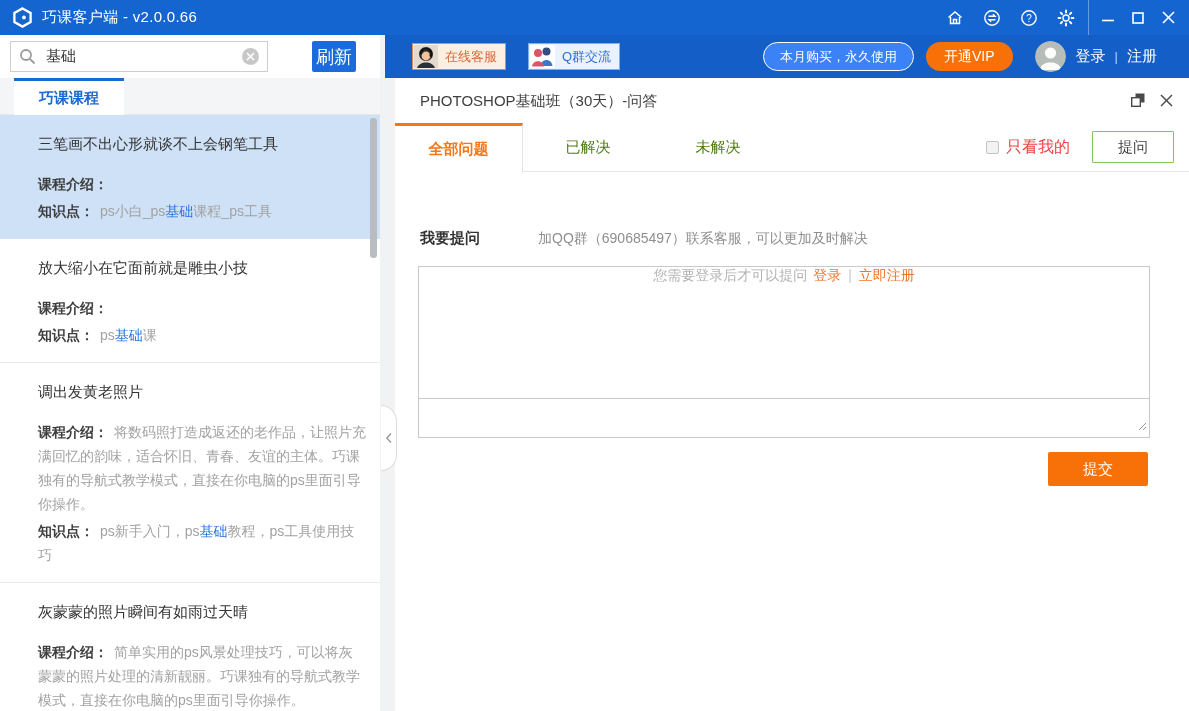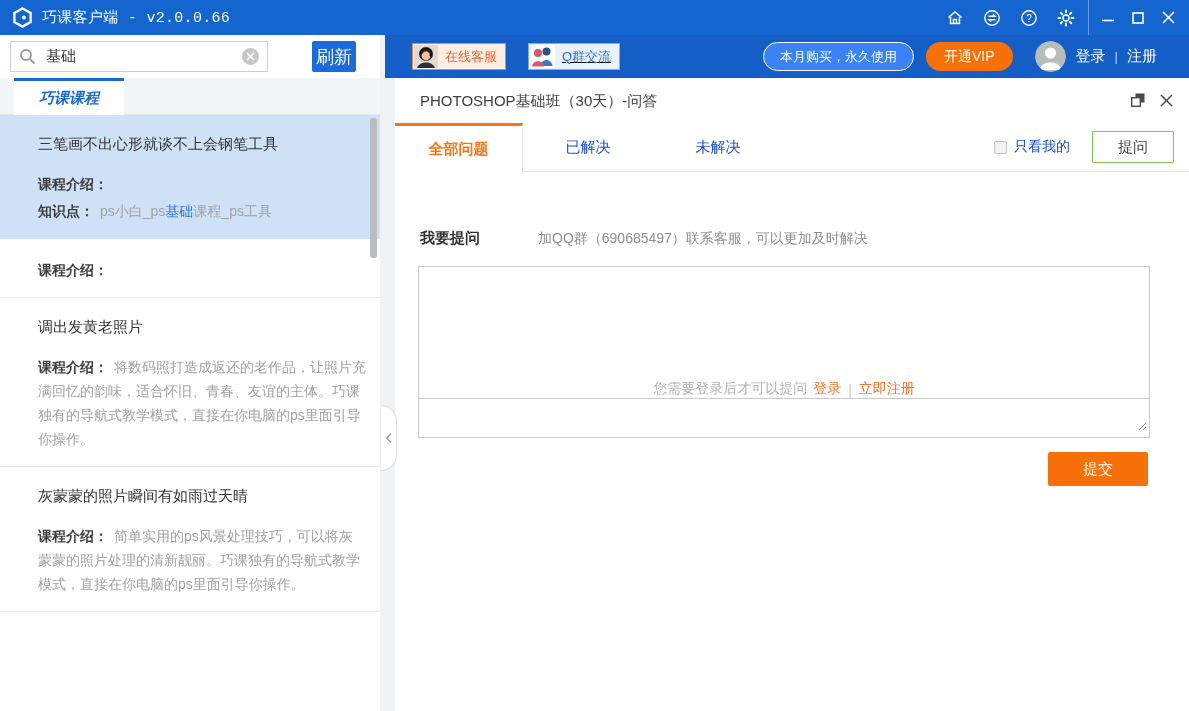--- a/index.html
+++ b/index.html
@@ -2,80 +2,80 @@
 <html><head>
 <meta charset="utf-8">
 <style>
   html,body{margin:0;padding:0;background:#d8d8d8;}
   *{box-sizing:border-box;font-family:"Liberation Sans","DejaVu Sans",sans-serif;}
   #app{position:relative;width:1189px;height:711px;background:#fff;overflow:hidden;}
 
   
   .titlebar{position:absolute;left:0;top:0;width:1189px;height:35px;background:#1565d0;display:flex;align-items:center;z-index:10;}
   .logo{margin-left:12px;display:flex;align-items:center;}
-  .app-title{color:#fff;font-size:15px;margin-left:9px;letter-spacing:.3px;font-family:Liberation Mono, monospace;}
+  .app-title{color:#fff;font-size:15px;margin-left:9px;letter-spacing:.3px;}
   .tb-right{position:absolute;right:0;top:0;height:35px;display:flex;align-items:center;}
   .tb-btn{width:37px;height:35px;display:flex;align-items:center;justify-content:center;cursor:default;}
   .tb-sep{width:1px;height:35px;background:rgba(255,255,255,.35);margin:0 4px;}
   .win-btn{width:30px;height:35px;display:flex;align-items:center;justify-content:center;}
   .win-btn:last-child{margin-right:6px;}
 
   
   .sidebar{position:absolute;left:0;top:35px;width:304px;height:676px;background:#fff;}
   .search-row{position:absolute;left:0;top:0;width:380px;height:43px;background:#fff;}
   .search-box{position:absolute;left:10px;top:6px;width:258px;height:31px;border:1px solid #cdcdcd;background:#fff;display:flex;align-items:center;}
   .search-box input{border:0;outline:none;flex:1;font-size:15px;color:#333;margin-left:8px;min-width:0;background:transparent;}
   .search-icon{margin-left:8px;display:flex;}
   .clear-icon{margin-right:8px;width:17px;height:17px;border-radius:50%;background:#c7c7c7;display:flex;align-items:center;justify-content:center;flex:none;}
   .refresh-btn{position:absolute;left:312px;top:6px;width:44px;height:31px;background:#1b6bdc;color:#fff;font-size:18px;display:flex;align-items:center;justify-content:center;border-radius:2px;}
-  .tab-row{position:absolute;left:0;top:43px;width:380px;height:37px;background:#f4f5f6;border-bottom:1px solid #e7e7e7;font-style:italic;}
+  .tab-row{position:absolute;left:0;top:43px;width:380px;height:37px;background:#f4f5f6;border-bottom:1px solid #e7e7e7;}
   .side-tab{position:absolute;left:14px;top:0;width:110px;height:37px;background:#fff;border-top:3px solid #1a68d2;color:#1a68d2;font-size:15px;font-weight:700;display:flex;align-items:center;justify-content:center;}
   .course-list{position:absolute;left:0;top:80px;width:380px;height:596px;overflow:hidden;background:#fff;}
   .course-item{padding:19px 14px 12px 38px;border-bottom:1px solid #ebebeb;background:#fff;}
   .course-item.selected{background:#cfe1f6;border-bottom:1px solid #cfe1f6;}
   .course-title{font-size:15px;color:#333;line-height:20px;margin-bottom:18px;}
   .course-text{font-size:14px;line-height:24px;color:#a2a2a2;margin:0 0 3px 0;}
   .course-text .lbl{color:#3f3f3f;font-weight:700;margin-right:6px;}
   .course-text .hl{color:#2a74dd;}
   .side-scroll{position:absolute;left:370px;top:83px;width:7px;height:140px;border-radius:3px;background:#b9bdc1;}
 
   
   .gap{position:absolute;left:380px;top:35px;width:15px;height:676px;background:#f0f2f4;}
   .collapse-handle{position:absolute;left:381px;top:405px;width:16px;height:66px;background:#fff;border:1px solid #dcdcdc;border-left:none;border-radius:0 16px 16px 0;display:flex;align-items:center;justify-content:center;z-index:6;}
 
   
   .topbar{position:absolute;left:385px;top:35px;width:804px;height:43px;background:#135fc7;display:flex;align-items:center;z-index:5;}
   .svc-badge{margin-left:27px;height:27px;background:#fcefe2;border:1px solid #dd8a58;display:flex;align-items:center;padding:1px;}
   .svc-badge .badge-label{color:#d9663a;font-size:13px;padding:0 7px;}
-  .qq-badge{margin-left:22px;height:27px;background:#e9f2fd;border:1px solid #7fb0ee;display:flex;align-items:center;padding:1px;text-decoration:underline;}
+  .qq-badge{margin-left:22px;height:27px;background:#e9f2fd;border:1px solid #7fb0ee;display:flex;align-items:center;padding:1px;}
   .qq-badge .badge-label{color:#2b6fd4;font-size:13px;padding:0 7px;}
   .topbar-right{margin-left:auto;display:flex;align-items:center;margin-right:32px;}
   .buy-pill{height:29px;border:1px solid #fff;border-radius:15px;background:#3b82f6;color:#fff;font-size:13px;display:flex;align-items:center;padding:0 16px;}
   .vip-btn{height:29px;border-radius:15px;background:#f87108;color:#fff;font-size:14px;display:flex;align-items:center;padding:0 18px;margin-left:12px;}
   .avatar{width:31px;height:31px;border-radius:50%;overflow:hidden;margin-left:22px;flex:none;}
   .auth{display:flex;align-items:center;margin-left:10px;color:#fff;font-size:15px;}
   .auth .div{color:rgba(255,255,255,.7);margin:0 9px;font-size:13px;}
 
   
   .main{position:absolute;left:395px;top:78px;width:794px;height:633px;background:#fff;}
   .main-header{position:absolute;left:0;top:0;width:794px;height:45px;}
   .main-title{position:absolute;left:25px;top:0;line-height:45px;font-size:15px;color:#3f3f3f;}
   .hdr-icons{position:absolute;right:16px;top:15px;display:flex;align-items:center;gap:15px;}
   .tabs{position:absolute;left:0;top:45px;width:794px;height:49px;border-bottom:1px solid #e7e7e7;display:flex;}
-  .tab{width:130px;height:49px;display:flex;align-items:center;justify-content:center;font-size:15px;color:#1d4ed8;}
+  .tab{width:130px;height:49px;display:flex;align-items:center;justify-content:center;font-size:15px;color:#4d7c0f;}
   .tab.active{width:128px;border-top:3px solid #f87613;border-right:1px solid #e4e4e4;background:#fff;color:#f87613;font-weight:700;height:50px;}
   .tabs-right{margin-left:auto;display:flex;align-items:center;margin-right:15px;}
   .checkbox{width:13px;height:13px;border:1px solid #c3c3c3;background:#f3f3f3;border-radius:2px;}
-  .only-mine{font-size:14px;color:#1d4ed8;margin-left:7px;}
+  .only-mine{font-size:16px;color:#ef4444;margin-left:7px;}
   .ask-btn{width:82px;height:32px;border:1px solid #85c452;background:#fff;color:#444;font-size:15px;display:flex;align-items:center;justify-content:center;margin-left:22px;border-radius:1px;}
 
   .ask-row{position:absolute;left:25px;top:151px;display:flex;align-items:baseline;}
   .ask-label{font-size:15px;font-weight:700;color:#333;}
   .ask-hint{font-size:14px;color:#8f8f8f;margin-left:58px;}
-  .login-box{position:absolute;left:23px;top:188px;width:732px;height:133px;border:1px solid #c9c9c9;display:flex;align-items:flex-end;justify-content:center;font-size:14px;color:#b2b2b2;}
+  .login-box{position:absolute;left:23px;top:188px;width:732px;height:133px;border:1px solid #c9c9c9;display:flex;align-items:flex-start;justify-content:center;font-size:14px;color:#b2b2b2;}
   .lk{color:#f2762c;margin-left:6px;}
   .lk2{color:#f2762c;}
   .lk-div{color:#c9c9c9;margin:0 7px;}
   .input-box{position:absolute;left:23px;top:320px;width:732px;height:40px;border:1px solid #c9c9c9;border-top:1px solid #c9c9c9;background:#fff;}
   .grip{position:absolute;right:2px;bottom:2px;}
   .submit-btn{position:absolute;left:653px;top:374px;width:100px;height:34px;background:#f87108;color:#fff;font-size:15px;display:flex;align-items:center;justify-content:center;border-radius:2px;}
 </style>
 </head>
 <body>
 
@@ -170,26 +170,29 @@
 
     <div class="course-list">
 
       <div class="course-item selected">
         <div class="course-title">三笔画不出心形就谈不上会钢笔工具</div>
         <p class="course-text"><span class="lbl">课程介绍：</span><span></span></p>
         <p class="course-text"><span class="lbl">知识点：</span><span>ps小白_ps</span><span class="hl">基础</span><span>课程_ps工具</span></p>
       </div>
 
       <div class="course-item">
+        <div class="course-title">放大缩小在它面前就是雕虫小技</div>
         <p class="course-text"><span class="lbl">课程介绍：</span><span></span></p>
+        <p class="course-text"><span class="lbl">知识点：</span><span>ps</span><span class="hl">基础</span><span>课</span></p>
       </div>
 
       <div class="course-item">
         <div class="course-title">调出发黄老照片</div>
         <p class="course-text"><span class="lbl">课程介绍：</span><span>将数码照打造成返还的老作品，让照片充满回忆的韵味，适合怀旧、青春、友谊的主体。巧课独有的导航式教学模式，直接在你电脑的ps里面引导你操作。</span></p>
+        <p class="course-text"><span class="lbl">知识点：</span><span>ps新手入门，ps</span><span class="hl">基础</span><span>教程，ps工具使用技巧</span></p>
       </div>
 
       <div class="course-item">
         <div class="course-title">灰蒙蒙的照片瞬间有如雨过天晴</div>
         <p class="course-text"><span class="lbl">课程介绍：</span><span>简单实用的ps风景处理技巧，可以将灰蒙蒙的照片处理的清新靓丽。巧课独有的导航式教学模式，直接在你电脑的ps里面引导你操作。</span></p>
 
       </div>
 
     </div>
     <div class="side-scroll"></div>

